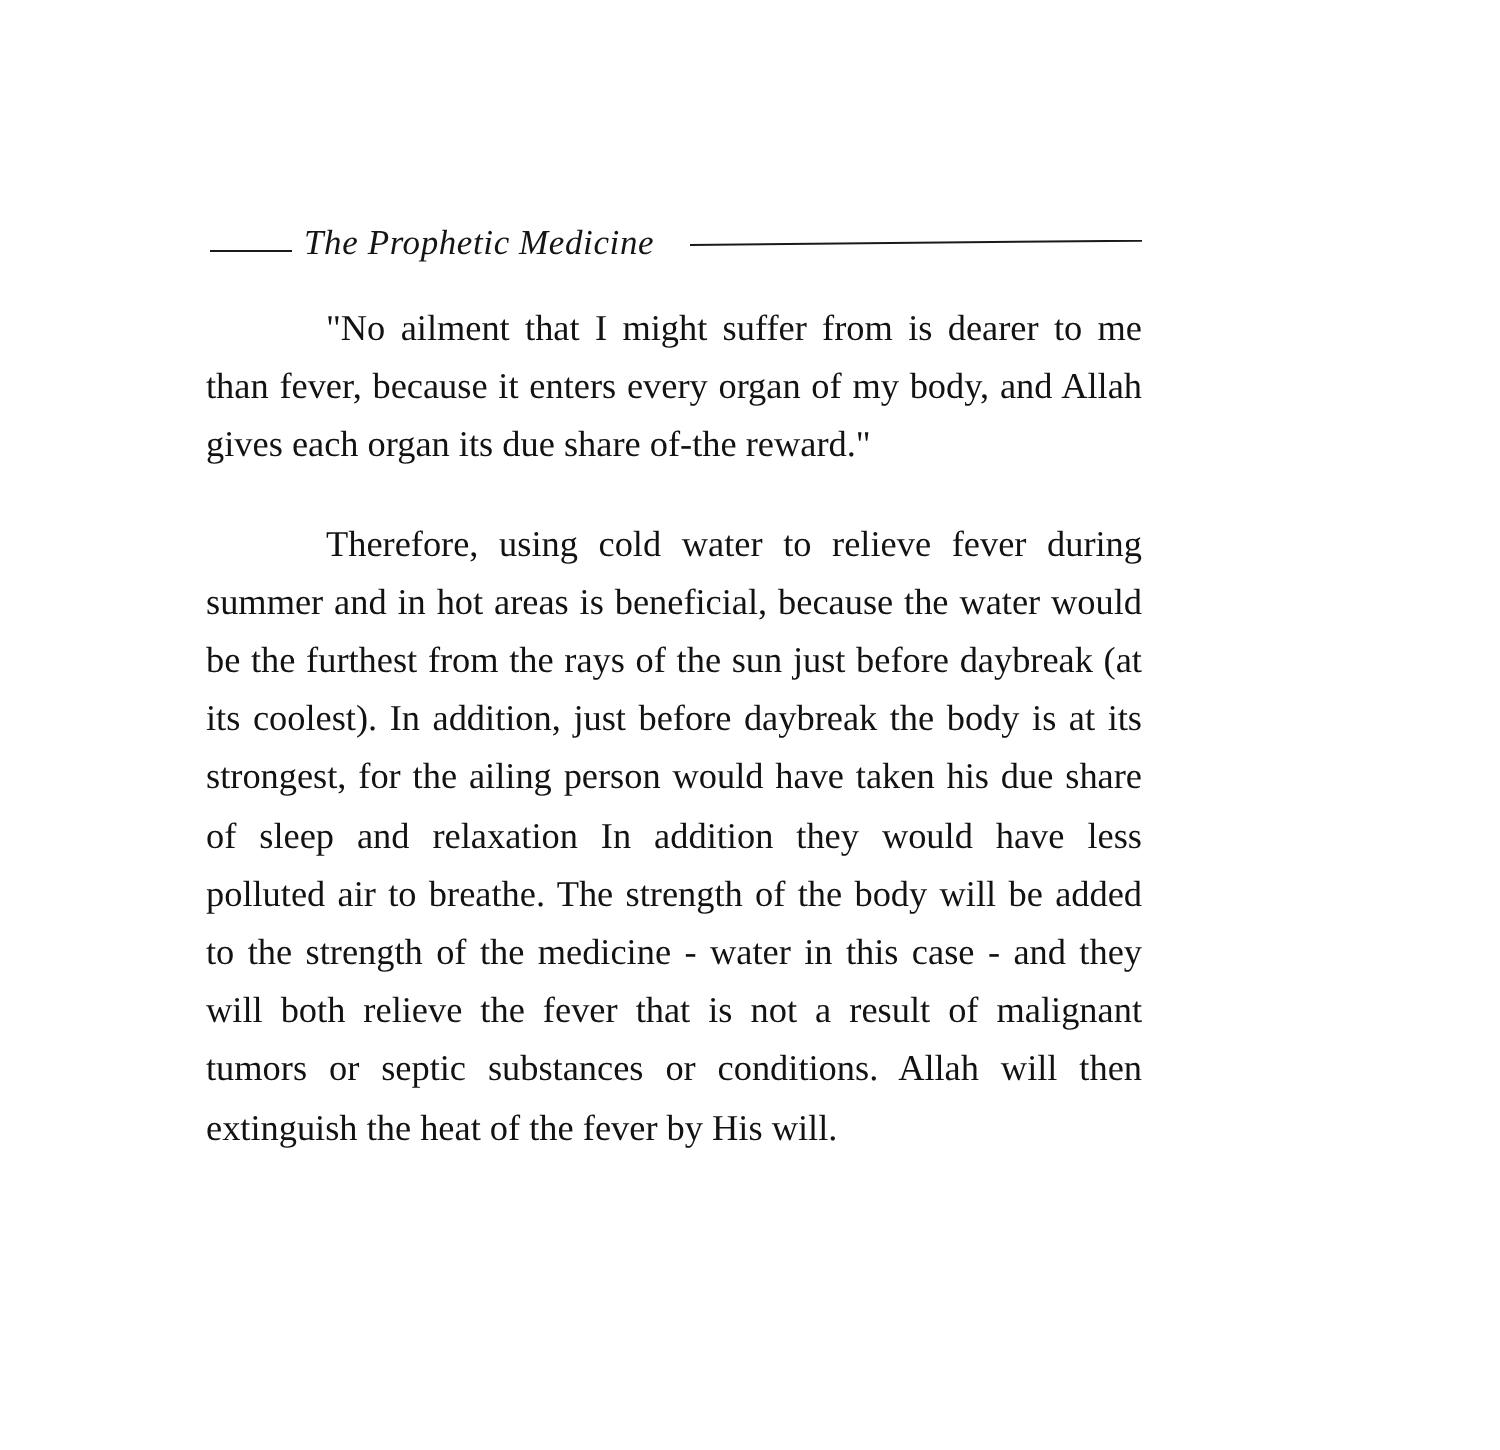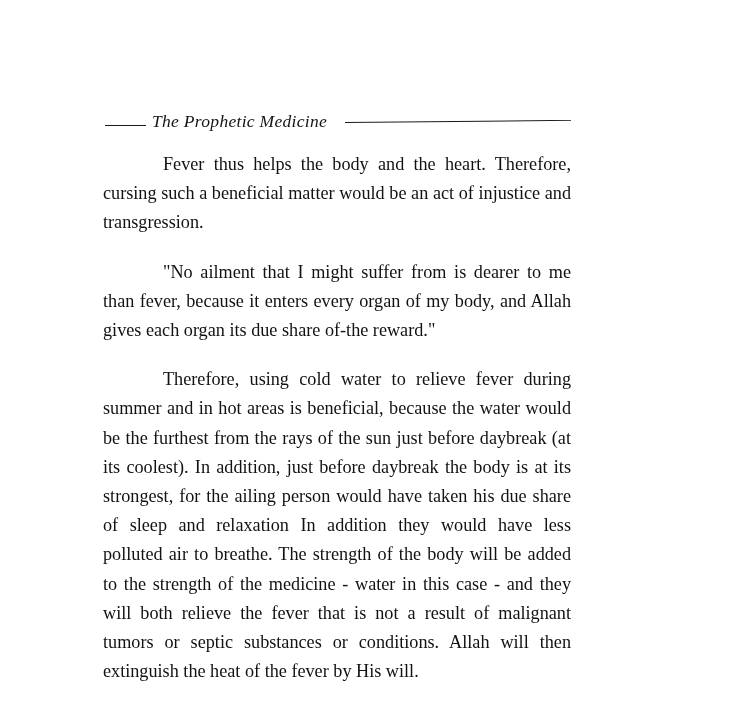--- a/index.html
+++ b/index.html
@@ -101,21 +101,20 @@
 
 <div class="page">
 
   <div class="running-header">
     <div class="rule-left"></div>
     <div class="header-title">The Prophetic Medicine</div>
     <div class="rule-right"></div>
   </div>
 
   <div class="body-block">
-    <p class="para">Fever thus helps the body and the heart. Therefore, cursing such a beneficial matter would be an act of injustice and transgression.</p>
 
 
     <p class="para">"No ailment that I might suffer from is dearer to me than fever, because it enters every organ of my body, and Allah gives each organ its due share of-the reward."</p>
 
     <p class="para">Therefore, using cold water to relieve fever during summer and in hot areas is beneficial, because the water would be the furthest from the rays of the sun just before daybreak (at its coolest). In addition, just before daybreak the body is at its strongest, for the ailing person would have taken his due share of sleep and relaxation In addition they would have less polluted air to breathe. The strength of the body will be added to the strength of the medicine - water in this case - and they will both relieve the fever that is not a result of malignant tumors or septic substances or conditions. Allah will then extinguish the heat of the fever by His will.</p>
   </div>
 
 </div>
 
 </body></html>

